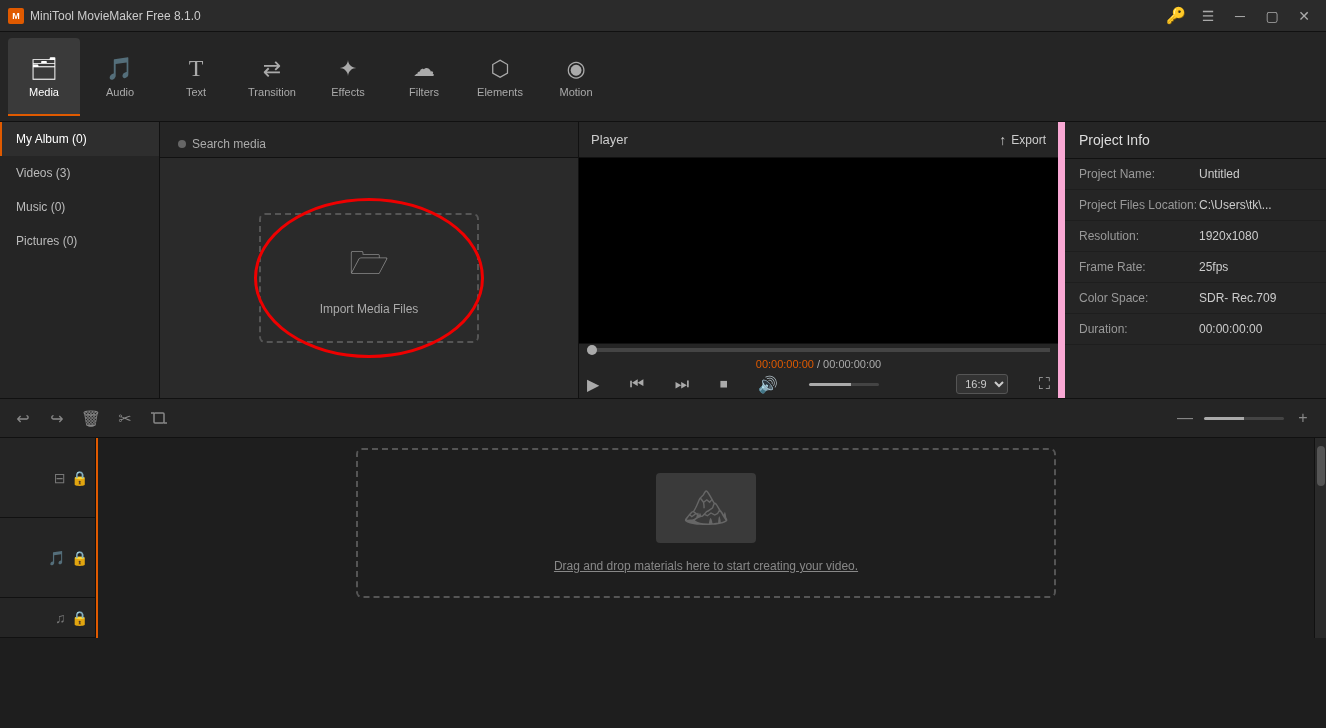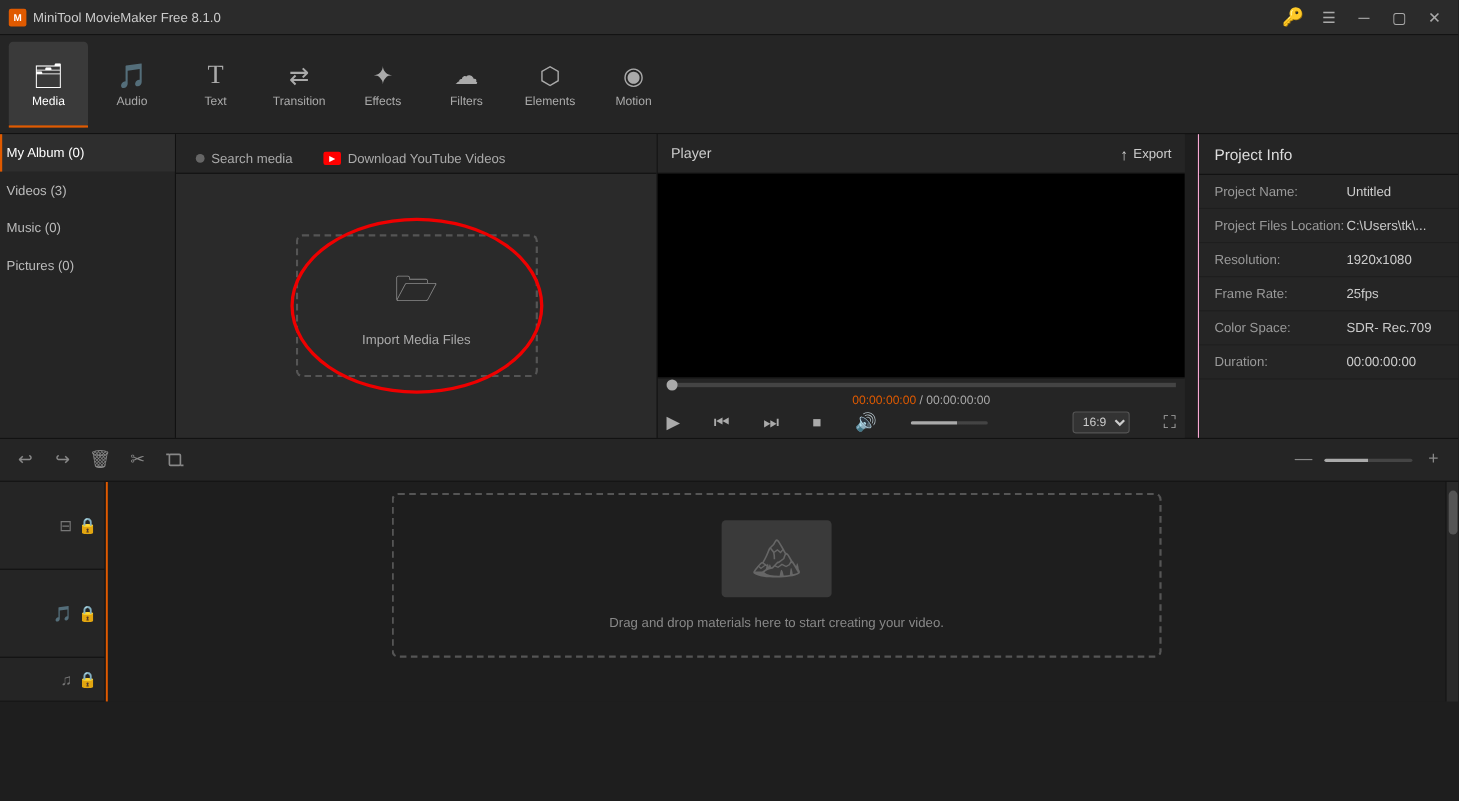--- a/index.html
+++ b/index.html
@@ -69,21 +69,21 @@
     
     #left-panel {
       width: 160px;
       background: #252525;
       border-right: 1px solid #111;
       display: flex;
       flex-direction: column;
       flex-shrink: 0;
     }
     .left-panel-item {
-      padding: 10px 4px;
+      padding: 10px 14px;
       cursor: pointer;
       color: #bbb;
       font-size: 12px;
       border-left: 2px solid transparent;
       display: flex;
       align-items: center;
     }
     .left-panel-item.active { color: #fff; border-left: 2px solid #e05a00; background: #2e2e2e; }
 
     
@@ -235,26 +235,25 @@
       border-radius: 3px;
       padding: 2px 4px;
       font-size: 11px;
       cursor: pointer;
       margin-left: 47px;
     }
     #fullscreen-btn { color: #aaa; cursor: pointer; font-size: 16px; }
 
     
     #project-info {
-      width: 237px;
-      background: #252525;
-      border-left: 1px solid #f9a8d4;
+      width: 268px;
+      background: #252525;
+      border-left: 7px solid #f9a8d4;
       flex-shrink: 0;
       overflow: hidden;
-      margin-left: 12px;
     }
     #project-info-header {
       padding: 10px 14px;
       font-size: 14px;
       color: #ddd;
       border-bottom: 1px solid #111;
       font-weight: 500;
     }
     .info-row {
       display: flex;
@@ -354,21 +353,21 @@
       border-radius: 4px;
       display: flex;
       align-items: center;
       justify-content: center;
       position: relative;
     }
     .drop-icon-mountain {
       font-size: 36px;
       color: #666;
     }
-    #drop-label { color: #888; font-size: 12px; }
+    #drop-label { color: #888; font-size: 12px; text-decoration: underline; }
     #scrollbar-right {
       width: 12px;
       background: #2a2a2a;
       border-left: 1px solid #111;
       position: absolute;
       right: 0;
       top: 0;
       bottom: 0;
       display: flex;
       flex-direction: column;
@@ -449,26 +448,20 @@
     <div class="left-panel-item">
       <span>Pictures (0)</span>
     </div>
   </div>
 
   <div id="media-area">
     <div id="media-tabs">
       <div class="media-tab">
         <span class="tab-dot"></span>
         <span>Search media</span>
-      </div>
-      <div class="media-tab">
-        <span class="tab-yt">
-          <span class="yt-icon"></span>
-        </span>
-        <span>Download YouTube Videos</span>
       </div>
     </div>
     <div id="media-content">
       <div id="import-area">
         <div class="folder-icon">🗁</div>
         <span class="import-label">Import Media Files</span>
       </div>
       <div id="red-circle"></div>
     </div>
   </div>

